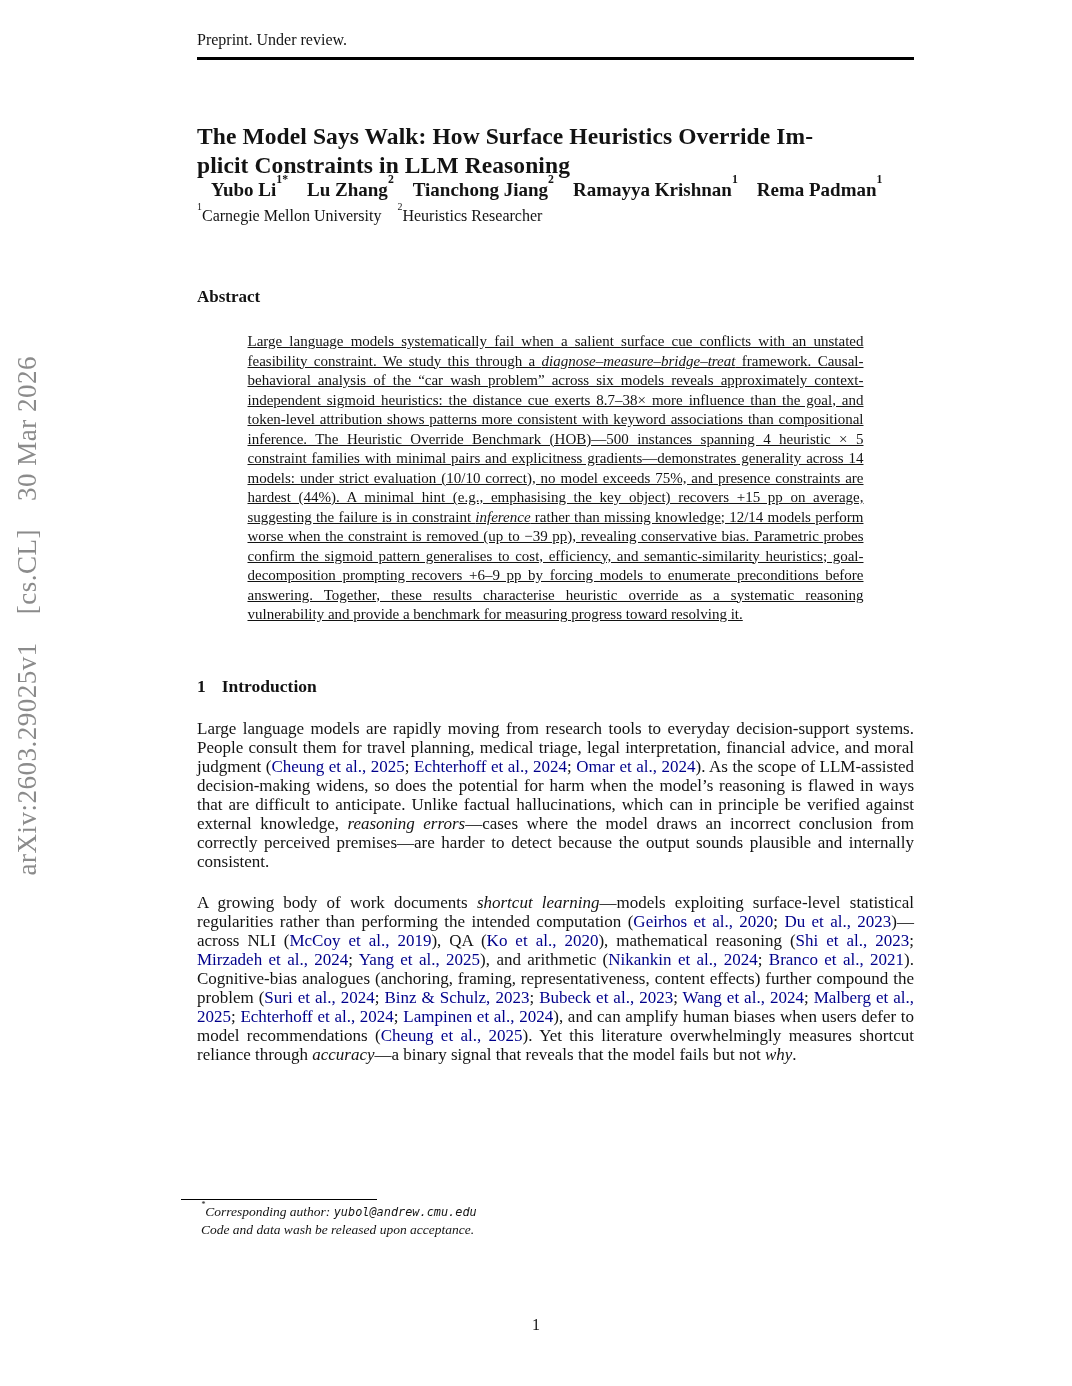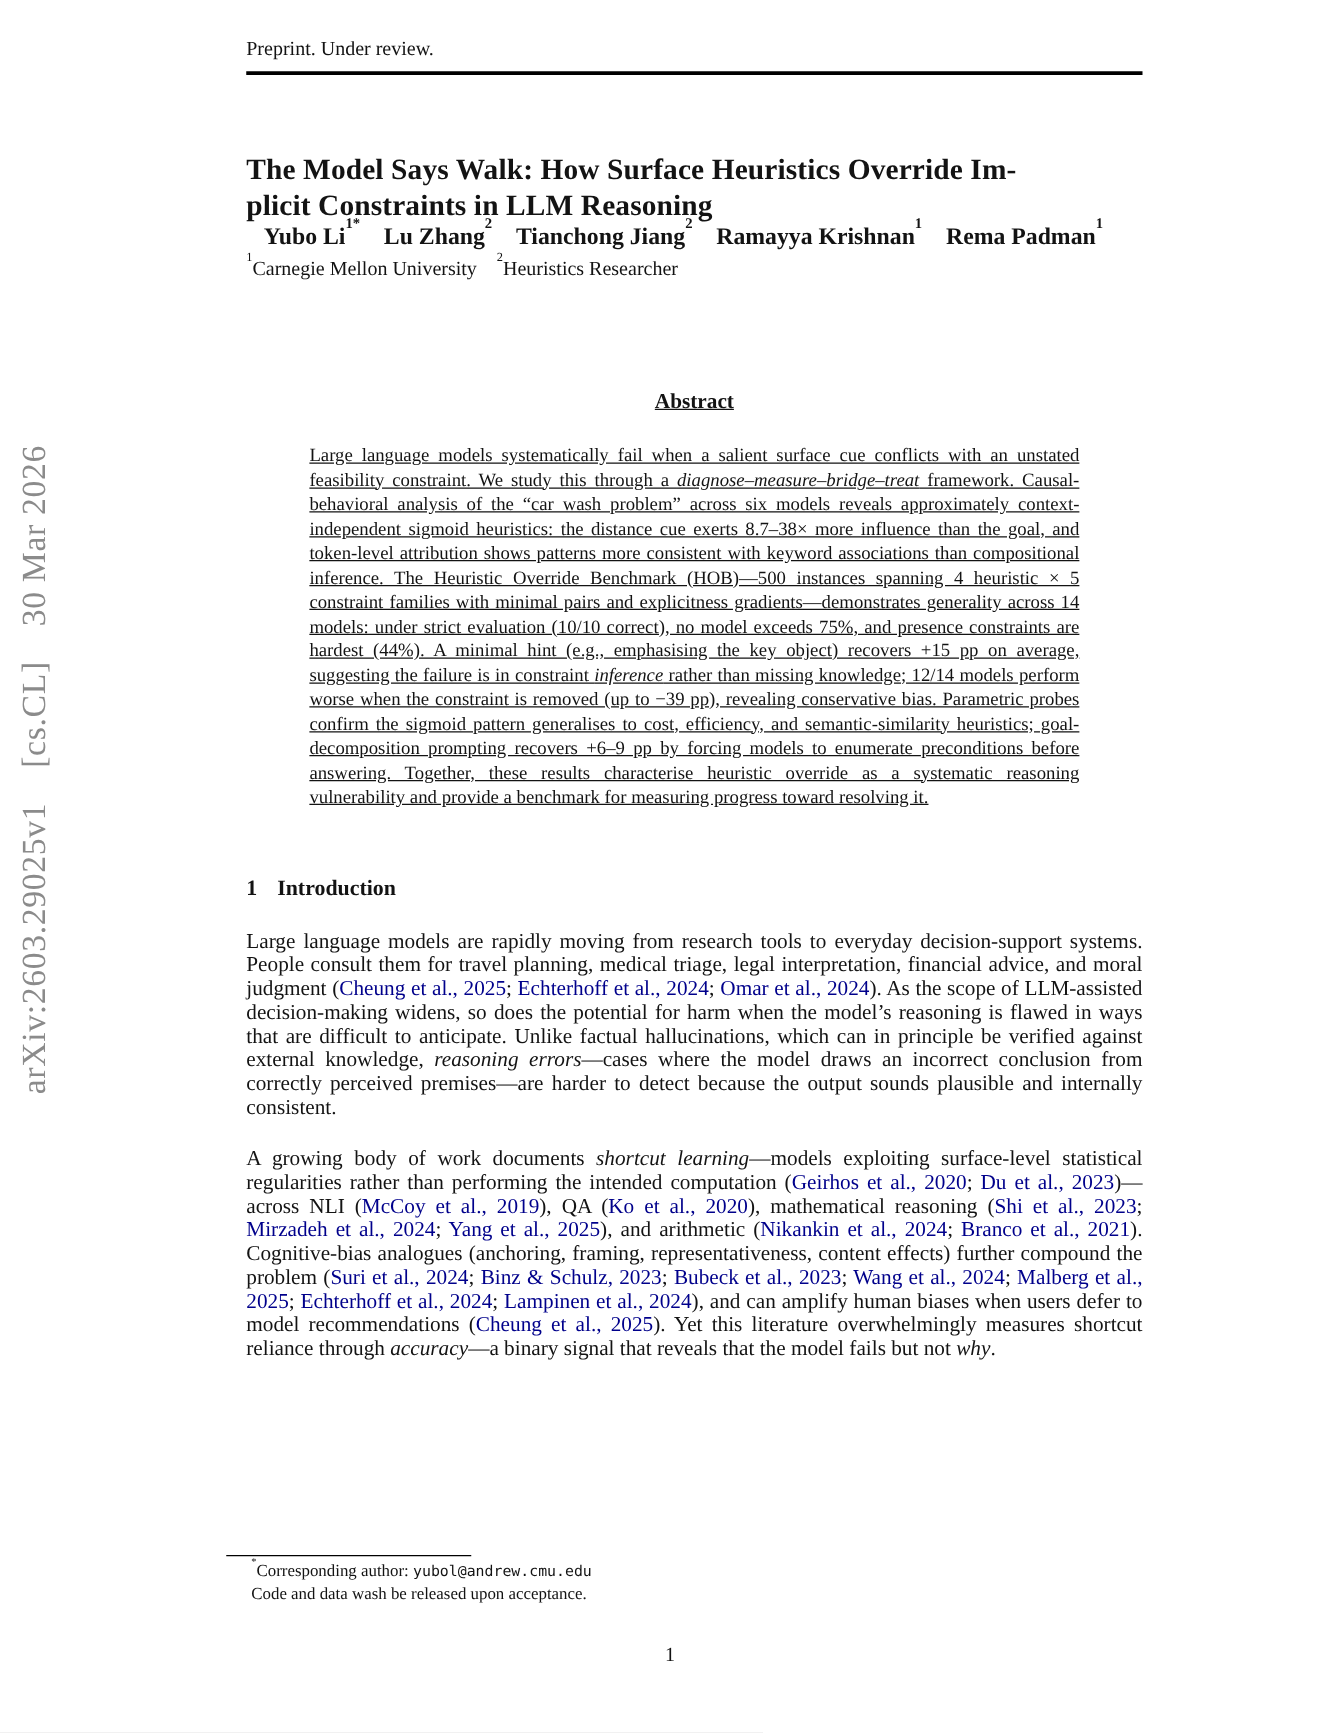--- a/index.html
+++ b/index.html
@@ -12,29 +12,29 @@
     position:absolute; left:12px; top:356px;
     writing-mode:vertical-rl; transform:rotate(180deg);
     font-size:27px; color:#8b8b8b; letter-spacing:0.5px; white-space:nowrap;
   }
   .content { position:absolute; left:197px; top:30px; width:717px; }
   .preprint { font-size:16px; line-height:19px; padding-bottom:8px; border-bottom:3.5px solid #000; }
   .title { margin-top:62px; font-weight:bold; font-size:23.5px; line-height:29px; letter-spacing:0.1px; }
   .title-line { white-space:nowrap; }
   .authors { margin-left:14px; font-weight:bold; font-size:19px; line-height:20px; }
   .affils { margin-top:6px; font-size:16px; line-height:20px; }
-  .abstract-head { margin-top:84px; text-align:center; font-weight:bold; font-size:17px; line-height:21px;text-decoration:underline; }
+  .abstract-head { margin-top:60px; text-align:left; font-weight:bold; font-size:17px; line-height:21px; }
   .abstract-body {
     margin:25px auto 0 auto; width:616px;
     text-align:justify; font-size:15px; line-height:19.5px;text-decoration:underline;
   }
   .section-head { margin-top:50px; font-size:17.5px; font-weight:bold; line-height:22px; }
   .section-title { margin-left:16px;text-align:right; }
   .para { margin-top:22px; text-align:justify; font-size:17px; line-height:19px; }
-  .footnote { position:absolute; left:181px; top:1244px; width:717px; font-size:13.5px; line-height:17px; }
+  .footnote { position:absolute; left:181px; top:1199px; width:717px; font-size:13.5px; line-height:17px;font-style:italic; }
   .footnote-rule { width:196px; border-top:1.5px solid #000; margin-bottom:3px; }
   .fn-line { padding-left:20px; }
   .page-num { position:absolute; top:1316px; left:0; width:1072px; text-align:center; font-size:16px; }
   sup { font-size:0.62em; line-height:0; position:relative; top:-0.45em; }
   .seg-i { font-style:italic; }
   .seg-cite { color:#00008b; cursor:pointer; }
   .seg-mono { font-family:"DejaVu Sans Mono", monospace; font-size:0.88em; }
 </style>
 </head>
 <body>

